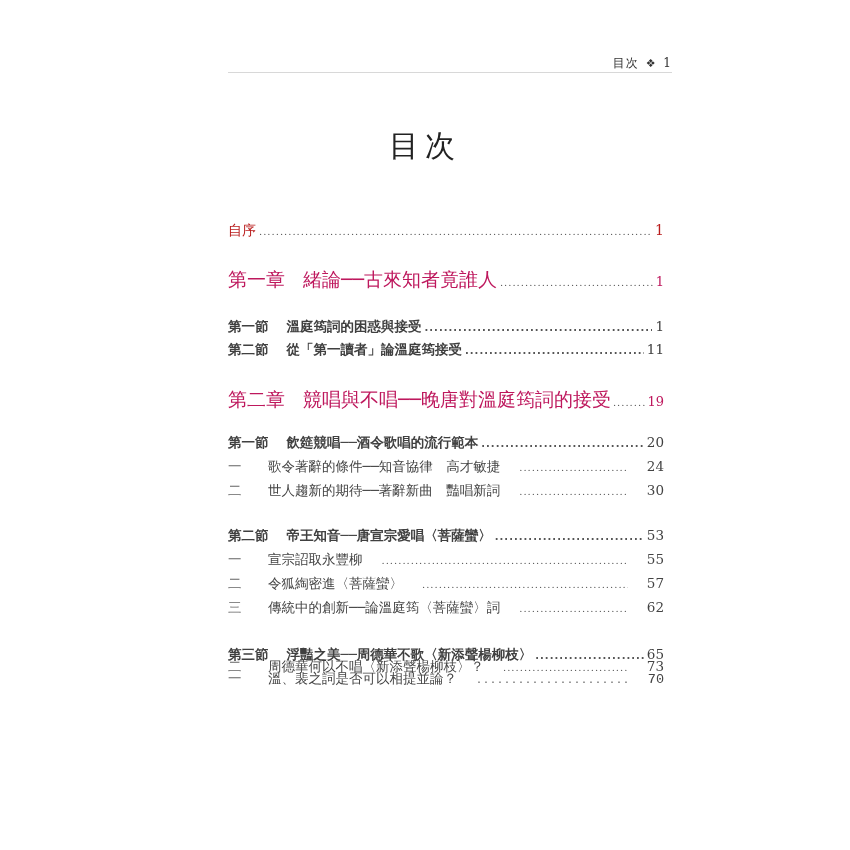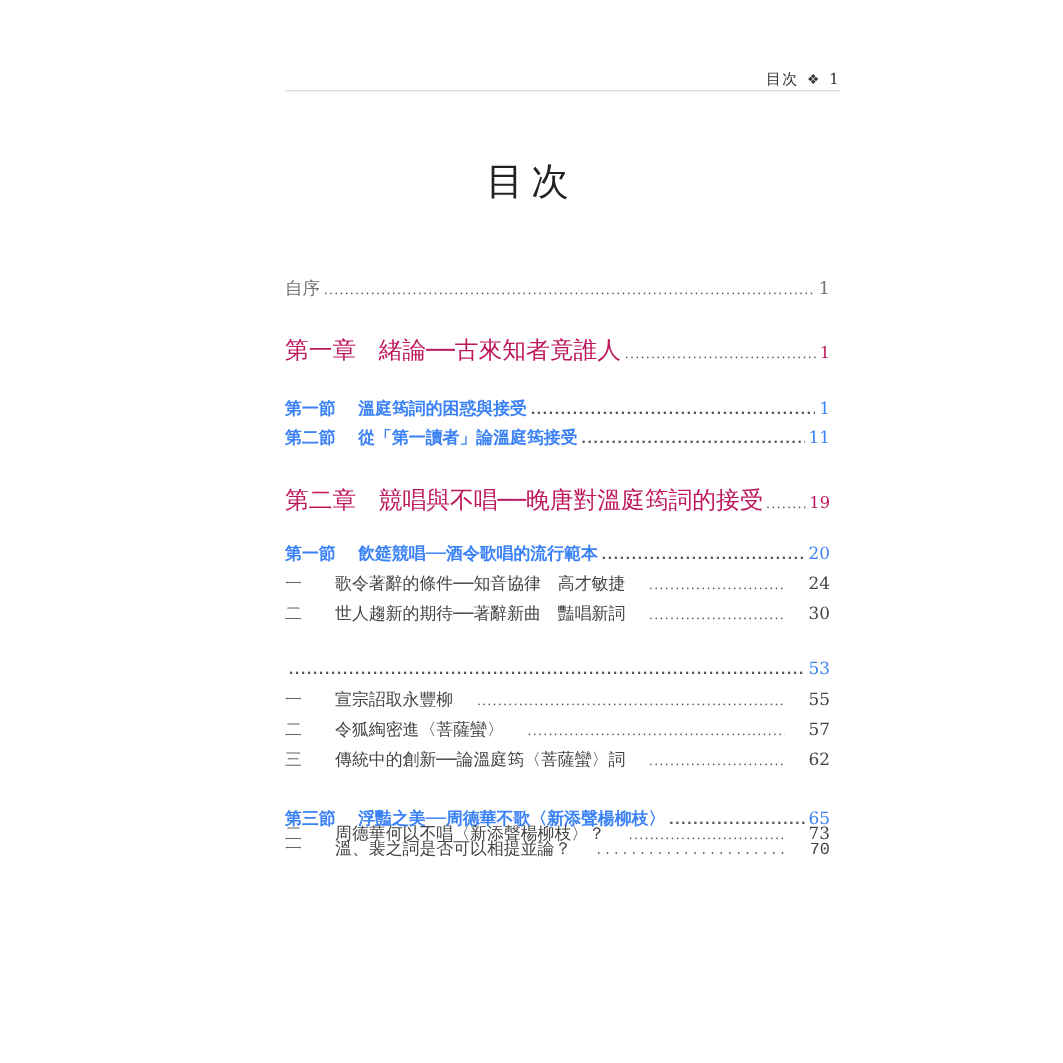--- a/index.html
+++ b/index.html
@@ -77,25 +77,25 @@
       letter-spacing: 1px;
       font-size: 10px;
     }
     .row .leader::after {
       content: "................................................................................................................................................................................................................";
     }
     .row .pg {
       flex: 0 0 auto;
       text-align: right;
     }
-    .preface { font-size: 14px; color: #737373; }
+    .preface { font-size: 14px; color: #b91c1c; }
     .chapter { font-size: 19px; color: #be185d; }
     .chapter .num { margin-right: 18px; }
     .chapter .pg { font-size: 13px; }
-    .section { font-size: 13.5px; color: #3b82f6; font-family: "DejaVu Sans", "Liberation Sans", sans-serif; font-weight: bold; }
+    .section { font-size: 13.5px; color: #404040; font-family: "DejaVu Sans", "Liberation Sans", sans-serif; font-weight: bold; }
     .section .num { margin-right: 18px; }
     .section .pg { font-family: "DejaVu Serif", "Liberation Serif", serif; font-weight: normal; font-size: 13.5px; }
     .sub { font-size: 13.5px; color: #444; gap: 16px; }
     .sub .num { display: inline-block; width: 40px; color: #666; }
   </style>
 </head>
 <body>
 
 <div class="page">
 
@@ -165,20 +165,23 @@
 
     <div class="row sub" style="top:482px;">
       <span class="lbl">
         <span class="num">二</span><span>世人趨新的期待──著辭新曲　豔唱新詞</span>
       </span>
       <span class="leader"></span>
       <span class="pg">30</span>
     </div>
 
     <div class="row section" style="top:527px;">
+      <span class="lbl">
+        <span class="num">第二節</span><span>帝王知音──唐宣宗愛唱〈菩薩蠻〉</span>
+      </span>
       <span class="leader"></span>
       <span class="pg">53</span>
     </div>
 
     <div class="row sub" style="top:551px;">
       <span class="lbl">
         <span class="num">一</span><span>宣宗詔取永豐柳</span>
       </span>
       <span class="leader"></span>
       <span class="pg">55</span>

